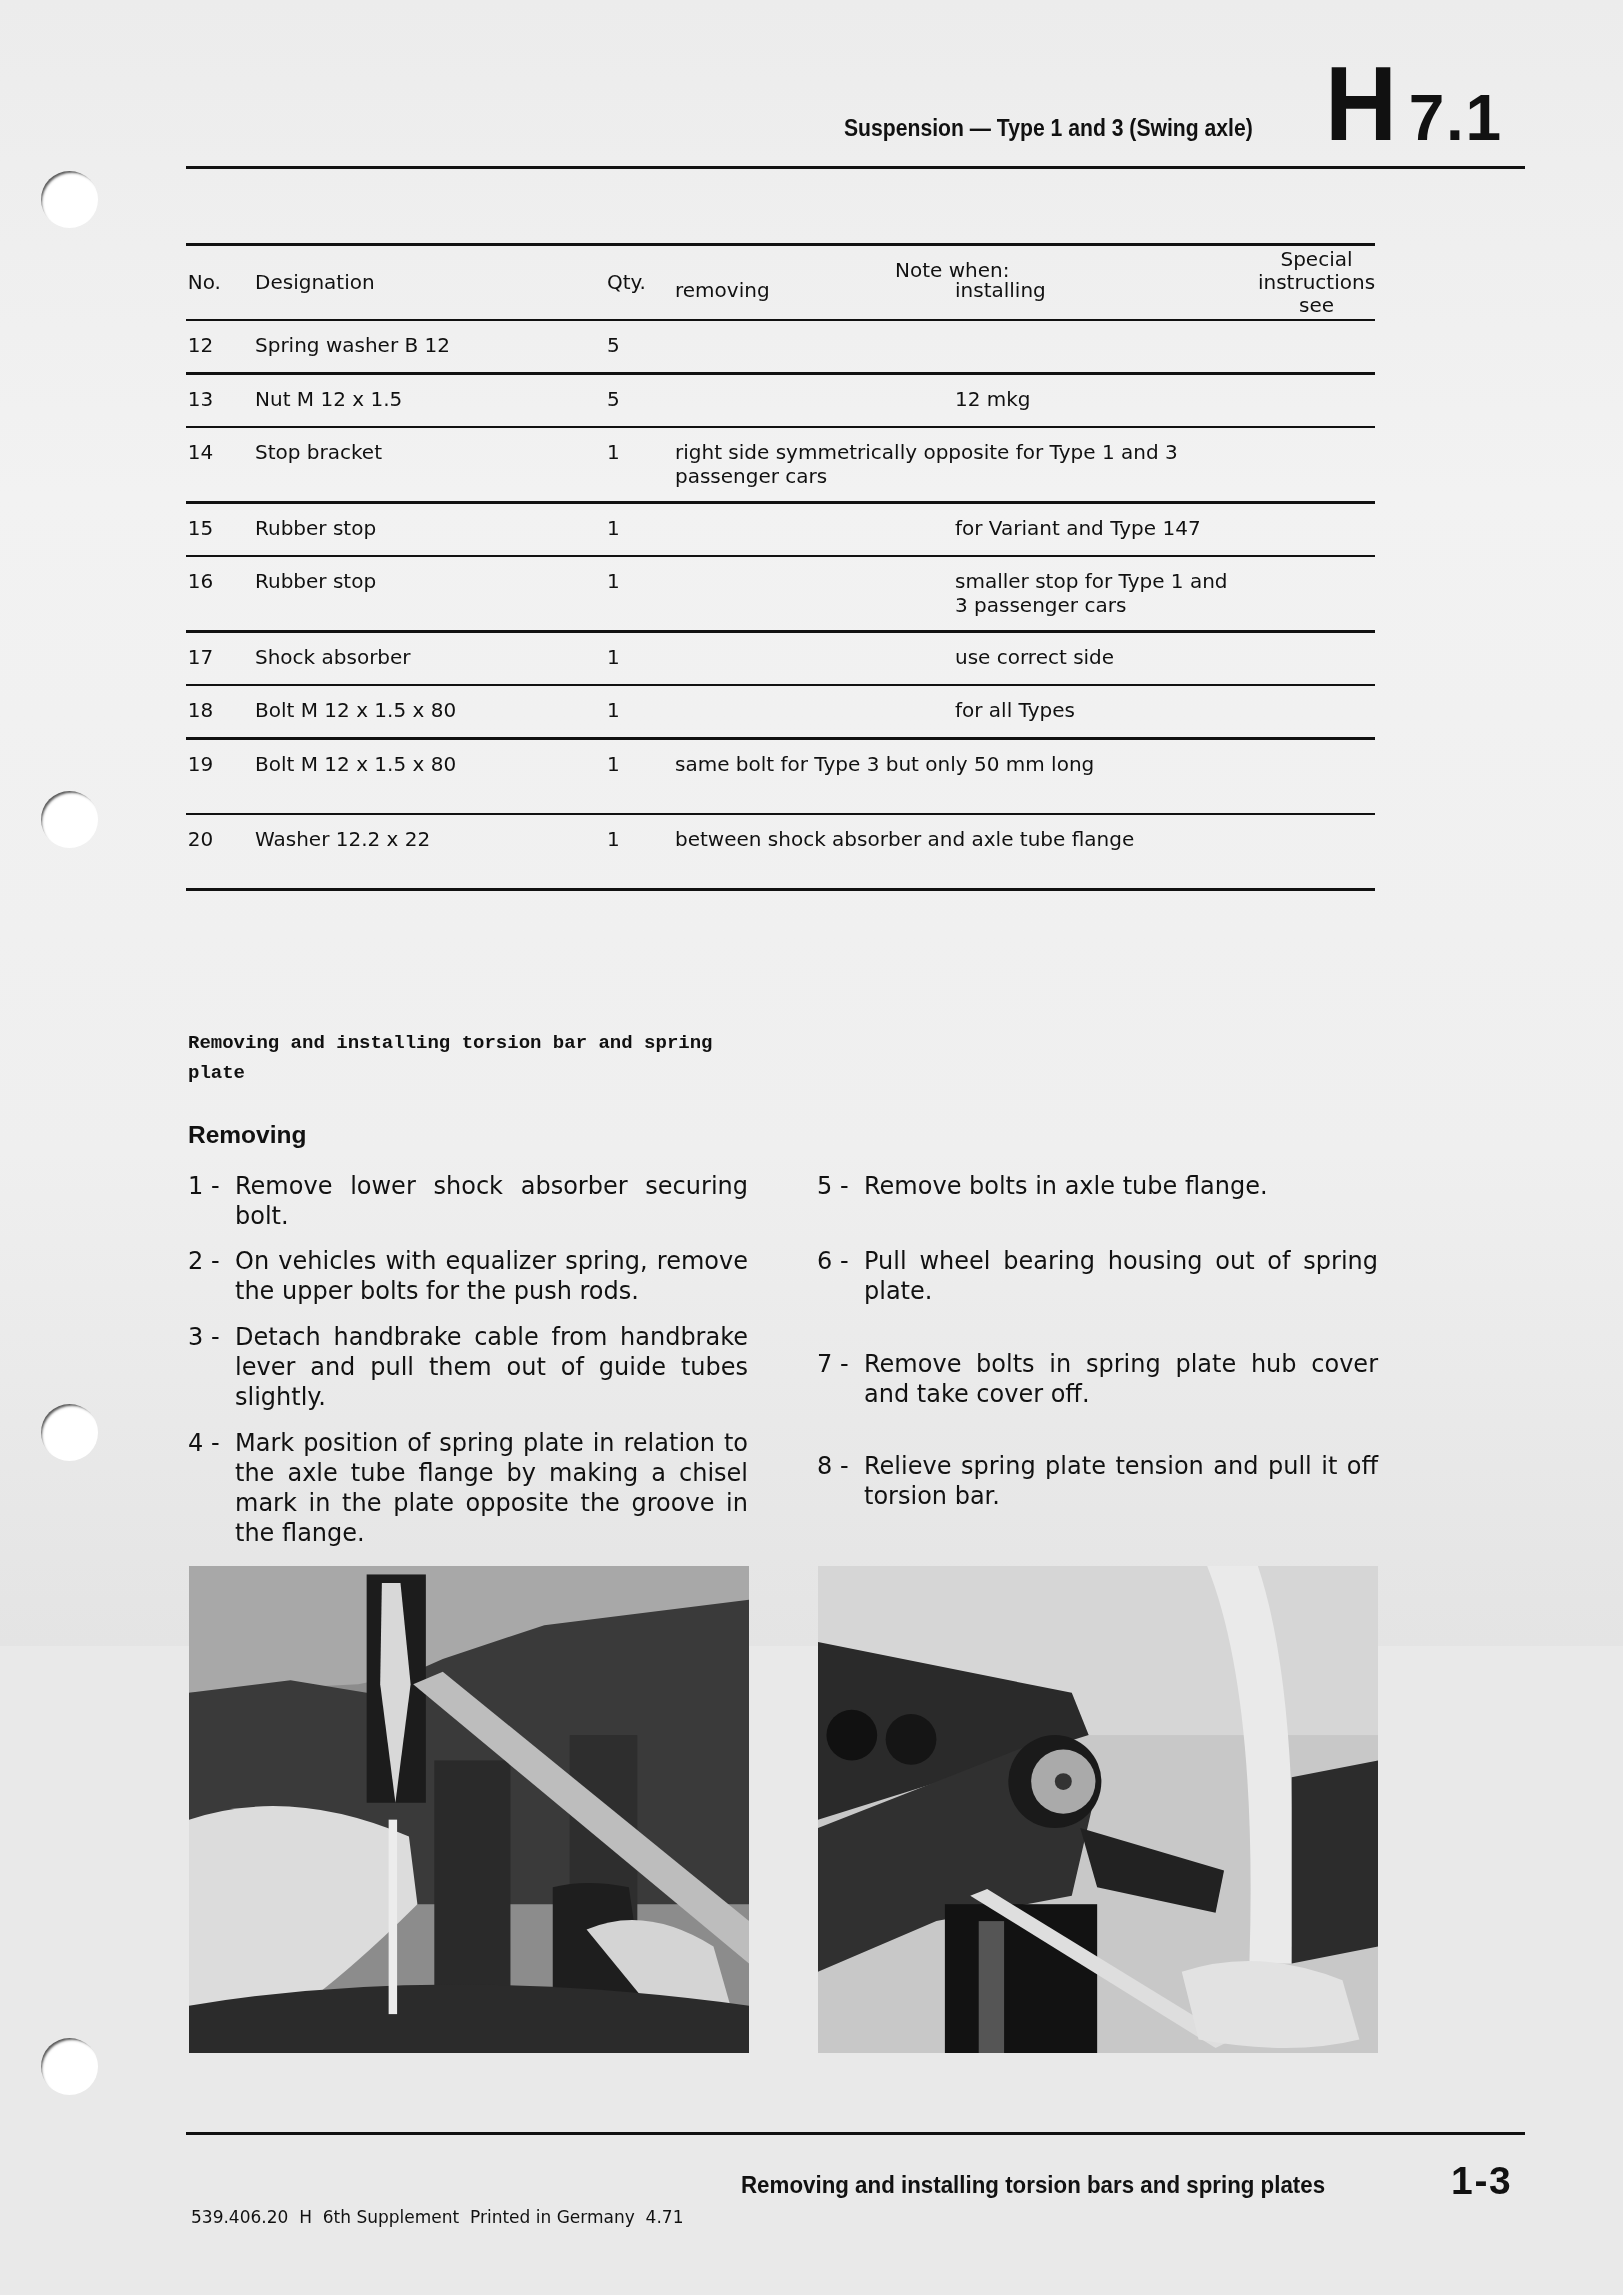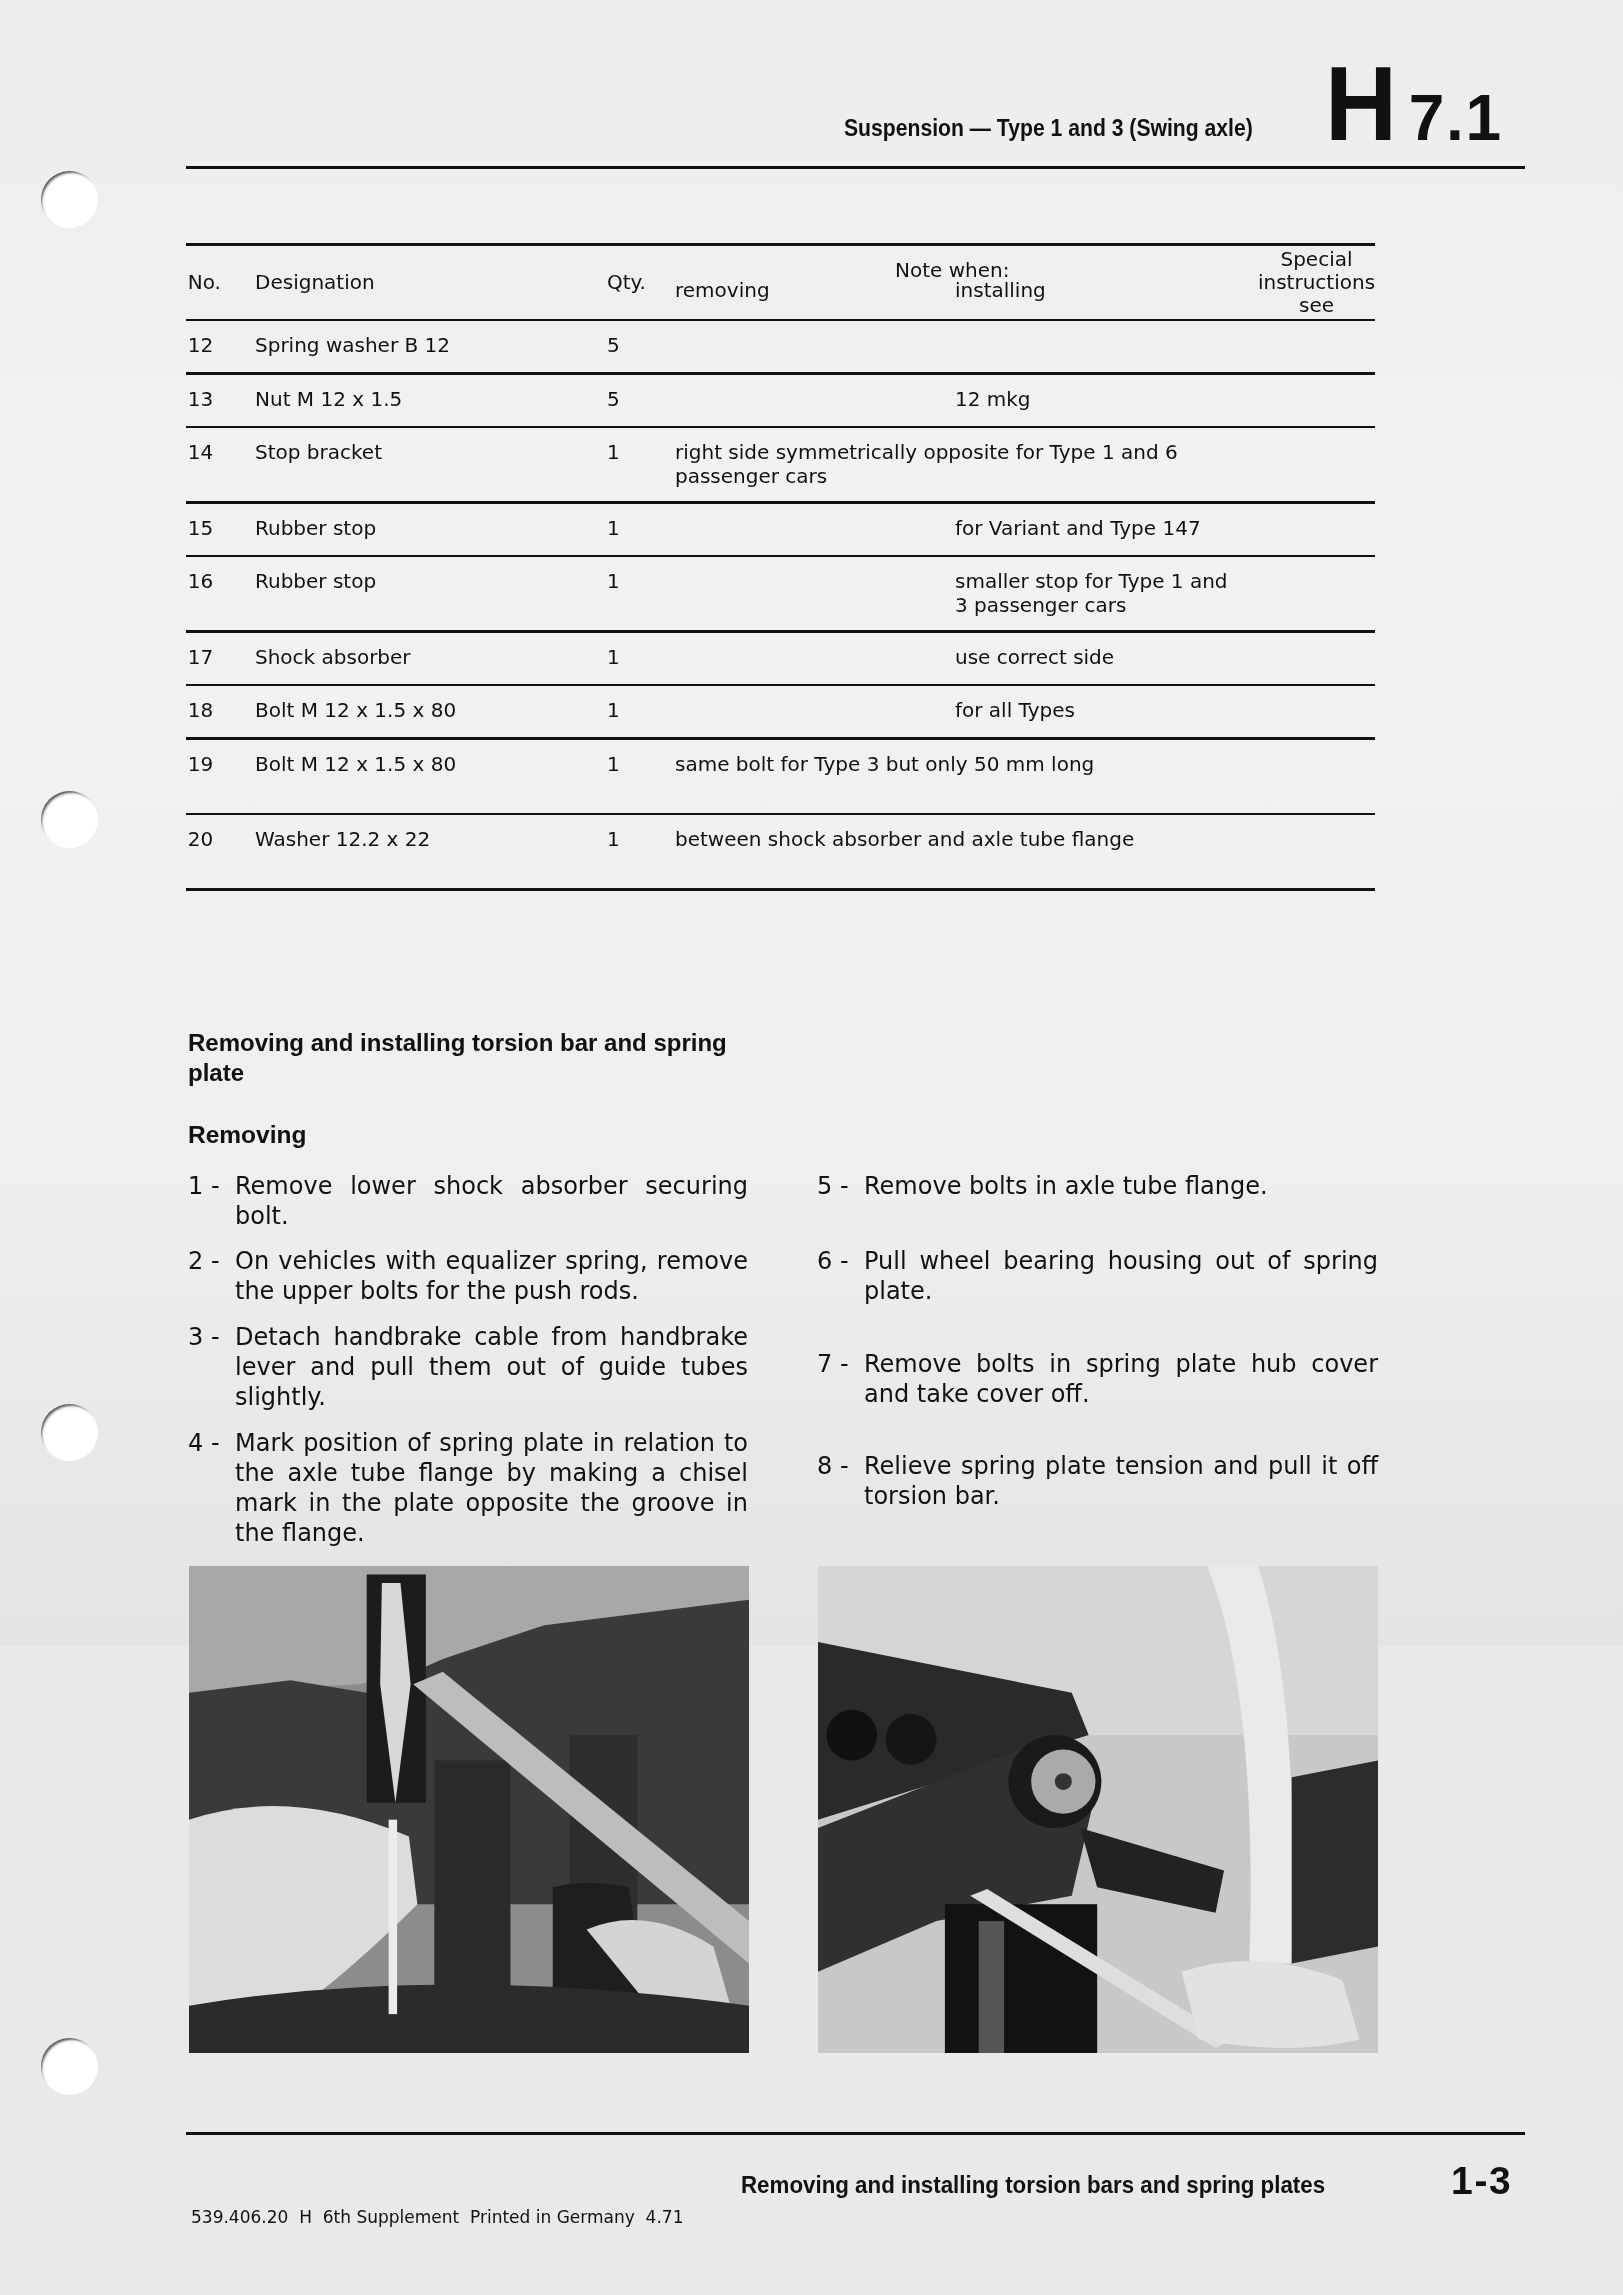--- a/index.html
+++ b/index.html
@@ -46,21 +46,21 @@
   .thead { height: 73px; }
   .thead .col-no, .thead .col-des, .thead .col-qty { top: 24px; }
   .thead .col-rem { top: 32px; }
   .thead .note-when { position: absolute; left: 709px; top: 12px; }
   .thead .col-ins { top: 32px; }
   .thead .col-spec { top: 2.5px; }
   .tr .col-no, .tr .col-des, .tr .col-qty, .tr .col-rem, .tr .col-ins { top: 12px; }
 
   .section-title {
     position: absolute; left: 188px; top: 1028px; width: 560px;
-    font-family: Liberation Sans, sans-serif; font-weight: bold; font-size: 24px; line-height: 30px;
+    font-family: Liberation Mono, monospace; font-weight: bold; font-size: 19px; line-height: 30px;
   }
   .sub-title {
     position: absolute; left: 188px; top: 1121px;
     font-family: "Liberation Sans", sans-serif; font-weight: bold; font-size: 24.5px;
   }
   .step {
     position: absolute; font-size: 24px; line-height: 30px; display: flex;
   }
   .step .num { width: 47px; flex: none; white-space: pre; }
   .step .txt { text-align: justify; text-align-last: left; }
@@ -132,21 +132,21 @@
           <span class="col-qty">5</span>
           <span class="col-rem" style="width: 279px;"></span>
           <span class="col-ins">12 mkg</span>
           <span class="col-spec"></span>
         </div>
         <div class="rule"></div>
         <div class="row tr" style="height: 73px;">
           <span class="col-no">14</span>
           <span class="col-des">Stop bracket</span>
           <span class="col-qty">1</span>
-          <span class="col-rem" style="width: 524px;">right side symmetrically opposite for Type 1 and 6 passenger cars</span>
+          <span class="col-rem" style="width: 524px;">right side symmetrically opposite for Type 1 and 3 passenger cars</span>
           <span class="col-ins"></span>
           <span class="col-spec"></span>
         </div>
         <div class="rule"></div>
         <div class="row tr" style="height: 51px;">
           <span class="col-no">15</span>
           <span class="col-des">Rubber stop</span>
           <span class="col-qty">1</span>
           <span class="col-rem" style="width: 279px;"></span>
           <span class="col-ins">for Variant and Type 147</span>

